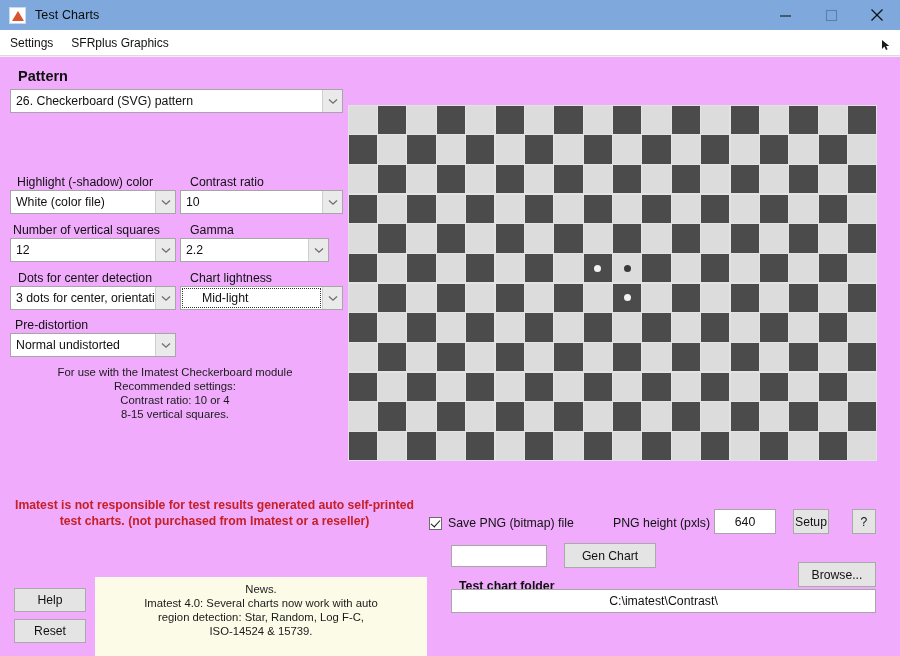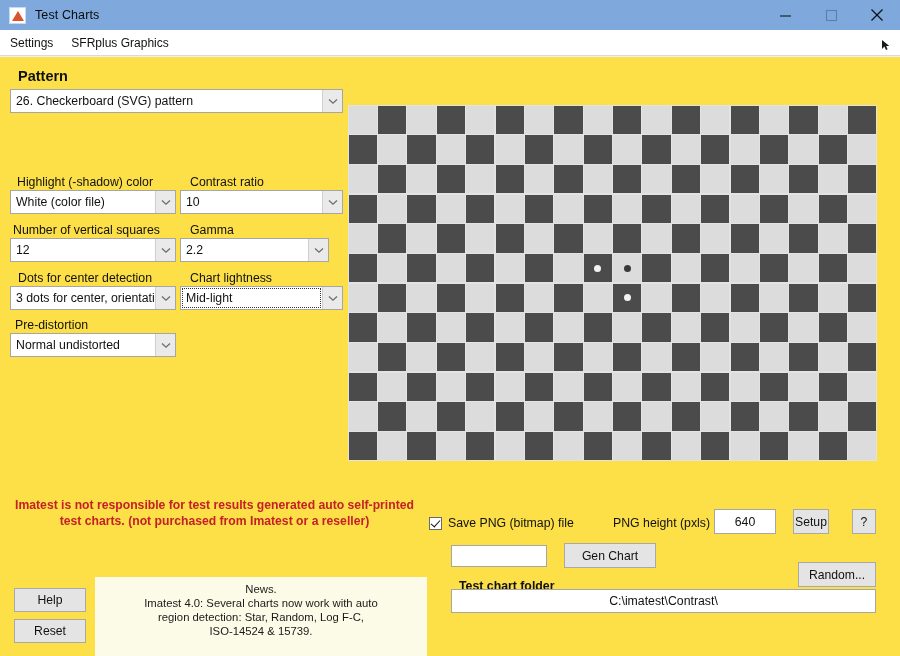--- a/index.html
+++ b/index.html
@@ -68,21 +68,21 @@
   }
   .menu-cursor-icon {
     position: absolute; right: 8px; top: 7px;
     width: 12px; height: 12px;
   }
 
   
   .content {
     position: absolute; left: 0; top: 57px;
     width: 900px; height: 599px;
-    background: #fde047;
+    background: #f0abfc;
   }
 
   
   .pattern-label {
     position: absolute; left: 18px; top: 11px;
     font-size: 14.5px; font-weight: bold; color: #111;
   }
 
   
   .combo {
@@ -106,21 +106,21 @@
     flex: 0 0 auto;
   }
   .combo .arrowbox svg { display:block; }
   .combo.focused {
     border: 1px solid #a6a6a6;
   }
   .combo.focused .cval {
     outline: 1px dotted #333;
     outline-offset: -1px;
     margin: 1px;
-    padding-left: 4px;
+    padding-left: 20px;
     height: 20px;
     line-height: 20px;
   }
 
   .fld-label {
     position: absolute;
     font-size: 12.3px; color: #111;
   }
 
   
@@ -327,20 +327,26 @@
     <div class="fld-label" style="left:15px; top:261px;">Pre-distortion</div>
     <div class="combo" style="left:10px; top:276px; width:166px;">
       <span class="cval">Normal undistorted</span>
       <span class="arrowbox">
         <svg width="10" height="7" viewBox="0 0 10 7">
             <path d="M1 1.6 L5 5.2 L9 1.6" fill="none" stroke="#6d6d6d" stroke-width="1.3"></path>
           </svg>
       </span>
     </div>
 
+    <div class="info-text">
+      <div>For use with the Imatest Checkerboard module</div>
+      <div>Recommended settings:</div>
+      <div>Contrast ratio: 10 or 4</div>
+      <div>8-15 vertical squares.</div>
+    </div>
 
     <div class="chart-wrap">
       <div class="chart-board" id="board" style="background: rgb(227, 227, 227);">
           <div class="sq" style="left: 0.6px; top: 0.6px; width: 28.1889px; height: 28.4667px; background: rgb(220, 220, 220);"></div>
           <div class="sq" style="left: 29.9889px; top: 0.6px; width: 28.1889px; height: 28.4667px; background: rgb(75, 75, 75);"></div>
           <div class="sq" style="left: 59.3778px; top: 0.6px; width: 28.1889px; height: 28.4667px; background: rgb(220, 220, 220);"></div>
           <div class="sq" style="left: 88.7667px; top: 0.6px; width: 28.1889px; height: 28.4667px; background: rgb(75, 75, 75);"></div>
           <div class="sq" style="left: 118.156px; top: 0.6px; width: 28.1889px; height: 28.4667px; background: rgb(220, 220, 220);"></div>
           <div class="sq" style="left: 147.544px; top: 0.6px; width: 28.1889px; height: 28.4667px; background: rgb(75, 75, 75);"></div>
           <div class="sq" style="left: 176.933px; top: 0.6px; width: 28.1889px; height: 28.4667px; background: rgb(220, 220, 220);"></div>
@@ -583,19 +589,19 @@
 
     <div class="fld-label" style="left:613px; top:459px;">PNG height (pxls)</div>
     <div class="textinput center" style="left:714px; top:452px; width:62px; height:25px;" title="640">640</div>
 
     <div class="btn" style="left:793px; top:452px; width:36px; height:25px;">Setup</div>
     <div class="btn" style="left:852px; top:452px; width:24px; height:25px;">?</div>
 
     <div class="textinput" style="left:451px; top:488px; width:96px; height:22px;" placeholder=""></div>
     <div class="btn" style="left:564px; top:486px; width:92px; height:25px;">Gen Chart</div>
 
-    <div class="btn" style="left:798px; top:505px; width:78px; height:25px;">Random...</div>
+    <div class="btn" style="left:798px; top:505px; width:78px; height:25px;">Browse...</div>
 
     <div class="bold-label" style="left:459px; top:522px;">Test chart folder</div>
     <div class="textinput center" style="left:451px; top:532px; width:425px; height:24px;">C:\imatest\Contrast\</div>
 
   </div>
 </div>
 
 </body></html>

